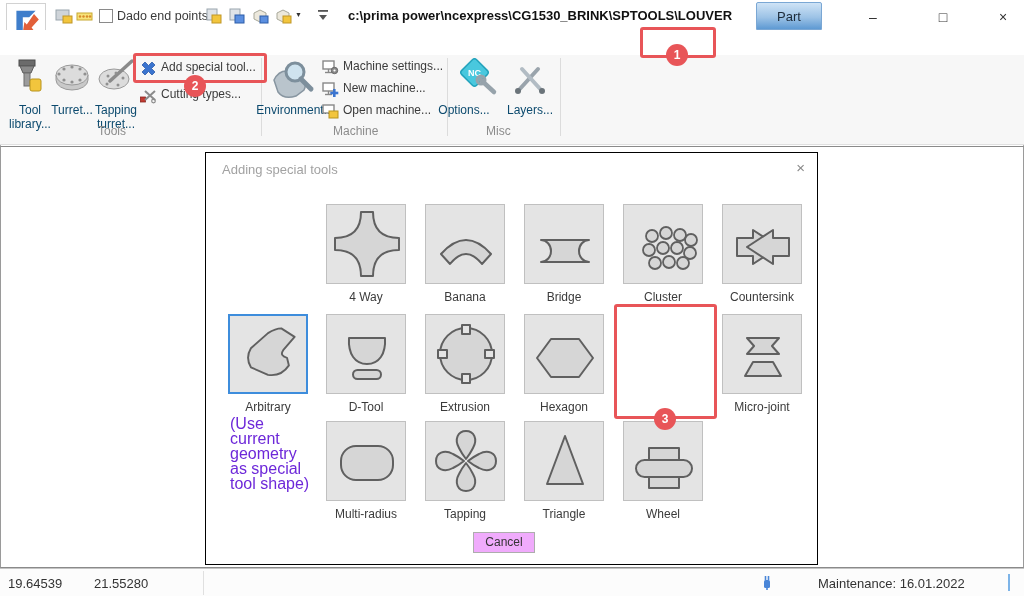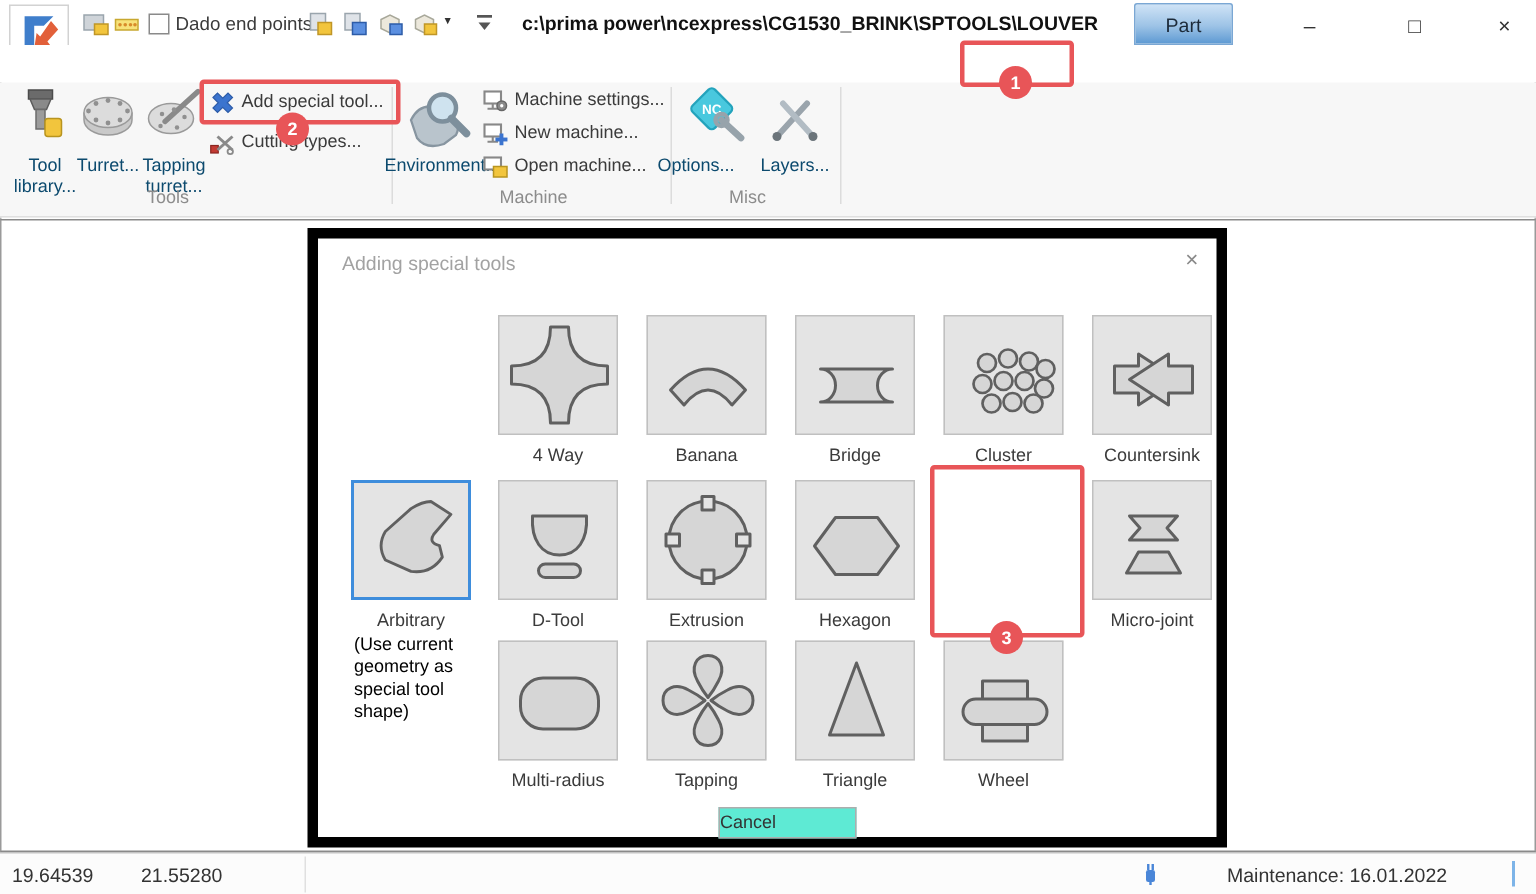--- a/index.html
+++ b/index.html
@@ -30,30 +30,30 @@
   .combo .val{position:absolute;left:5px;top:2px;white-space:nowrap}
   .combo .btn{position:absolute;right:0;top:0;width:16px;height:16px;background:#e8e8e8;border-left:1px solid #999;text-align:center;font-size:8px;line-height:16px;color:#222}
   
   #ribbon{position:absolute;left:0;top:55px;width:1024px;height:90px;background:#f7f7f7;border-bottom:1px solid #e0e0e0}
   .rsep{position:absolute;top:3px;width:1px;height:78px;background:#dcdcdc}
   .glabel{position:absolute;top:69px;font-size:12px;color:#8c8c8c;text-align:left}
   .rlabel{position:absolute;font-size:12px;color:#0c4a6e;text-align:center;line-height:14px}
   .rrow{position:absolute;display:flex;gap:4px;font-size:12px;color:#3b3b3b;white-space:nowrap}
   
   #canvas{position:absolute;left:0;top:146px;width:1024px;height:422px;background:#fff;border:1px solid #8a8a8a;border-left:1px solid #9a9a9a;border-right:1px solid #9a9a9a}
-  #dialog{position:absolute;left:205px;top:152px;width:613px;height:413px;background:#fff;border:7px solid #000000}
+  #dialog{position:absolute;left:205px;top:152px;width:613px;height:413px;background:#fff;border:1px solid #000000}
   .dlg-title{position:absolute;left:16px;top:9px;font-size:13px;color:#a2a2a2}
   .dlg-close{position:absolute;right:12px;top:6px;font-size:15px;color:#8a8a8a}
   .cell{position:absolute;width:80px}
   .tile{width:80px;height:80px;background:var(--tilebg);border:1px solid var(--tilebrd);display:flex;align-items:center;justify-content:center}
   .tile.selected{border:2px solid var(--sel)}
   .tile svg *{fill:var(--shape);stroke:var(--stroke);stroke-width:2;stroke-linejoin:round}
   .tlabel{width:100px;margin-left:-10px;margin-top:6px;text-align:center;font-size:12px;color:#3b3b3b;white-space:nowrap}
-  .note{position:absolute;left:24px;top:263px;width:86px;font-size:12px;line-height:15px;color:#000000}
-  .cancel{position:absolute;left:267px;top:379px;width:92px;height:21px;background:#5eead4;border:1px solid #adadad;font-size:12px;color:#333;text-align:left;line-height:19px}
+  .note{position:absolute;left:24px;top:263px;width:86px;font-size:16px;line-height:15px;color:#6d28d9}
+  .cancel{position:absolute;left:267px;top:379px;width:62px;height:21px;background:#f0abfc;border:1px solid #adadad;font-size:12px;color:#333;text-align:center;line-height:19px}
   
   .redbox{position:absolute;border:3px solid var(--red);border-radius:3px;z-index:25;pointer-events:none}
   .badge{position:absolute;width:22px;height:22px;border-radius:50%;background:var(--red);color:#fff;font-weight:bold;font-size:12px;line-height:22px;text-align:center;z-index:30}
   
   #statusbar{position:absolute;left:0;top:568px;width:1024px;height:28px;background:#fcfcfc;border-top:1px solid #c4c4c4;font-size:13px;color:#333}
   .sbitem{position:absolute;top:7px;white-space:nowrap}
   .sbsep{position:absolute;top:2px;width:1px;height:24px;background:#e0e0e0}
   .checkbox{width:14px;height:14px;border:1px solid #8a8a8a;background:#fff;display:inline-block}
 </style>
 </head>

